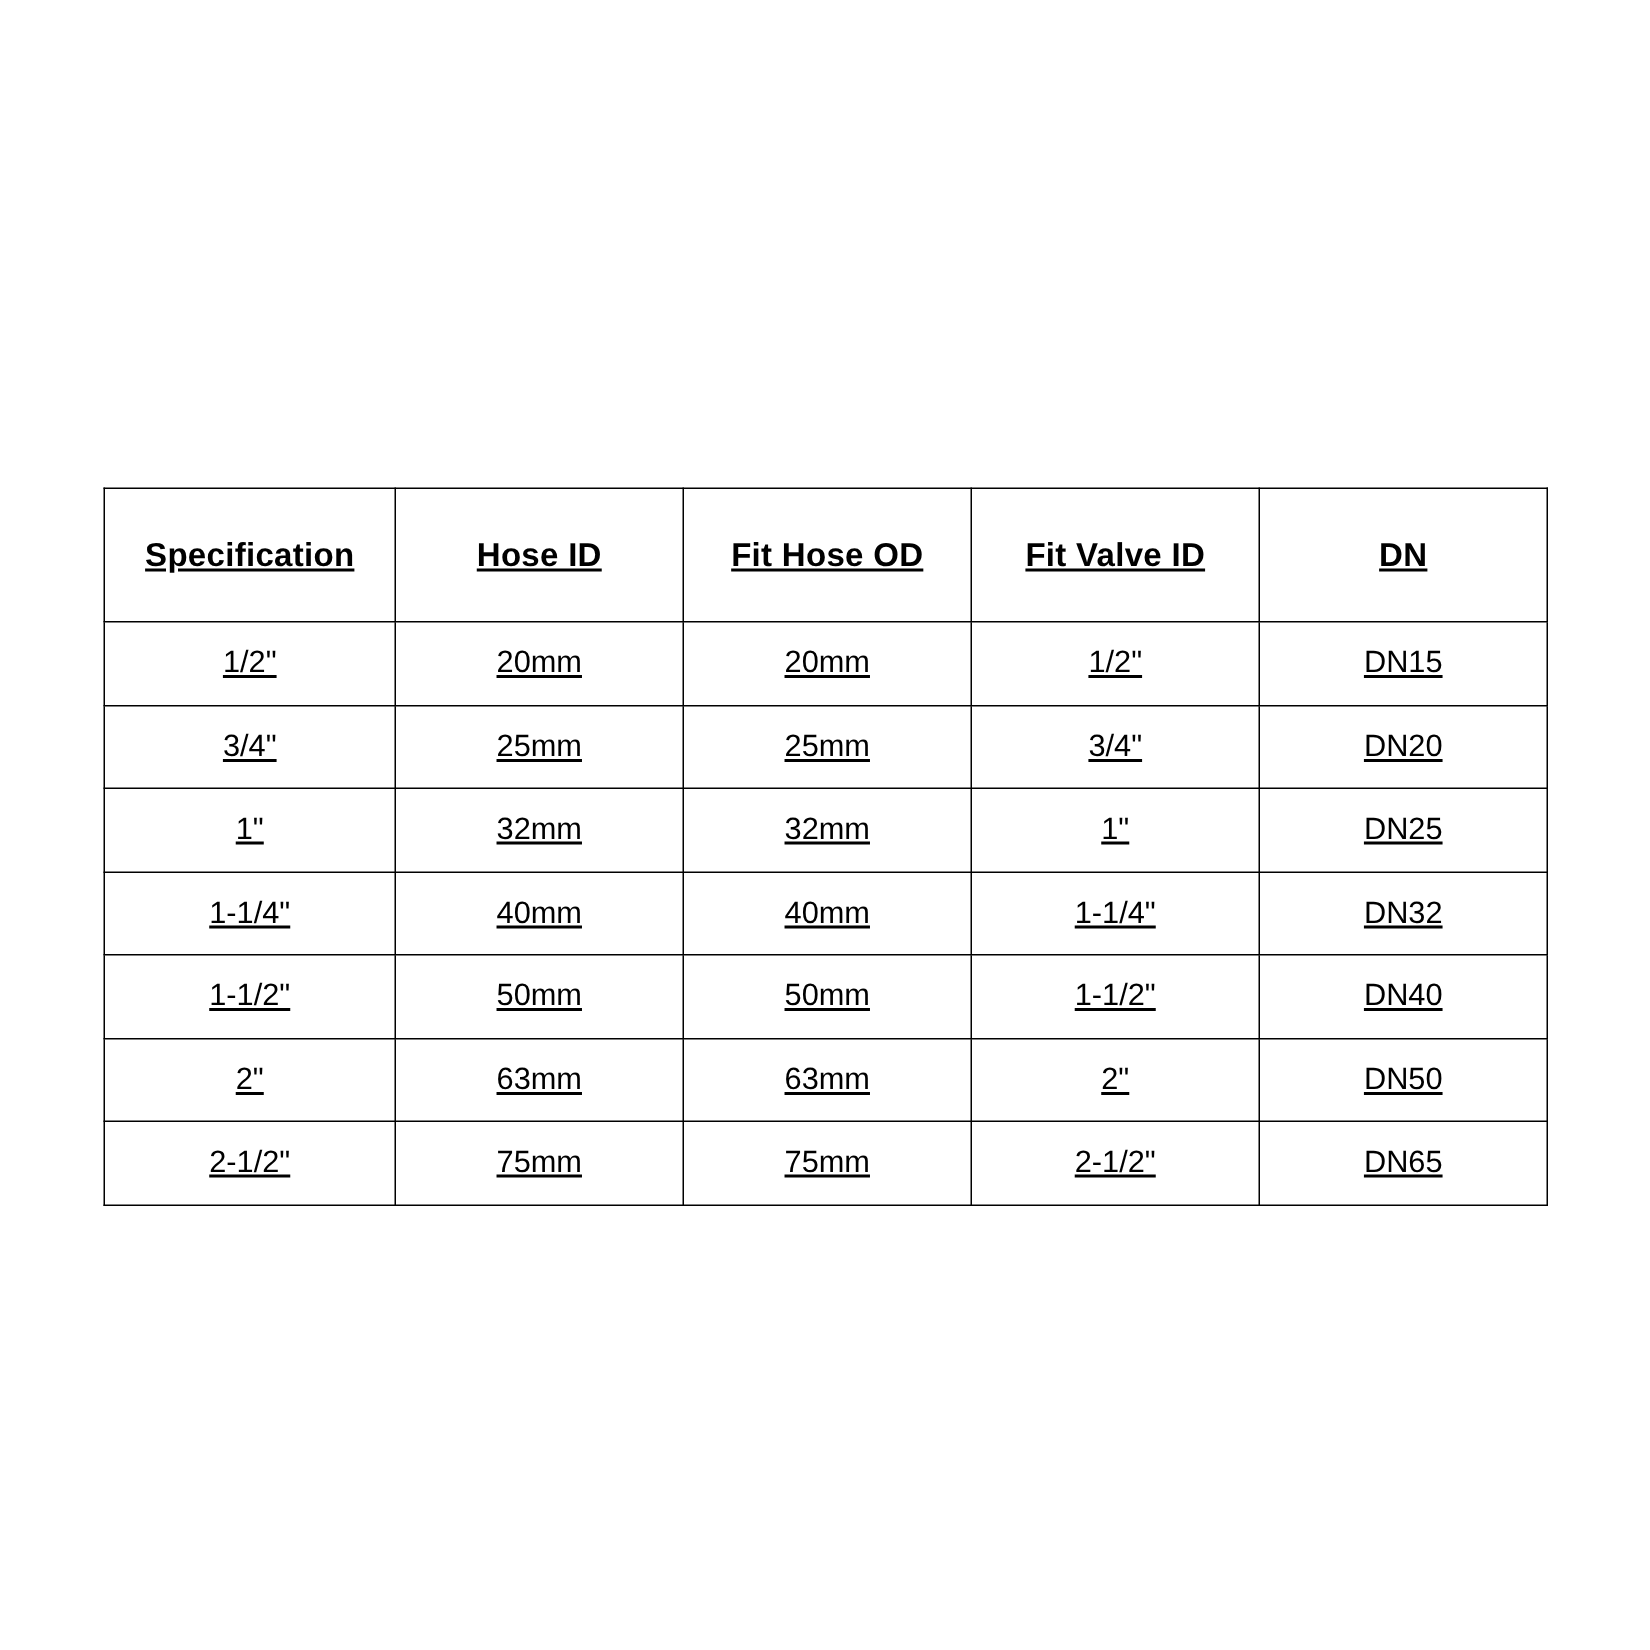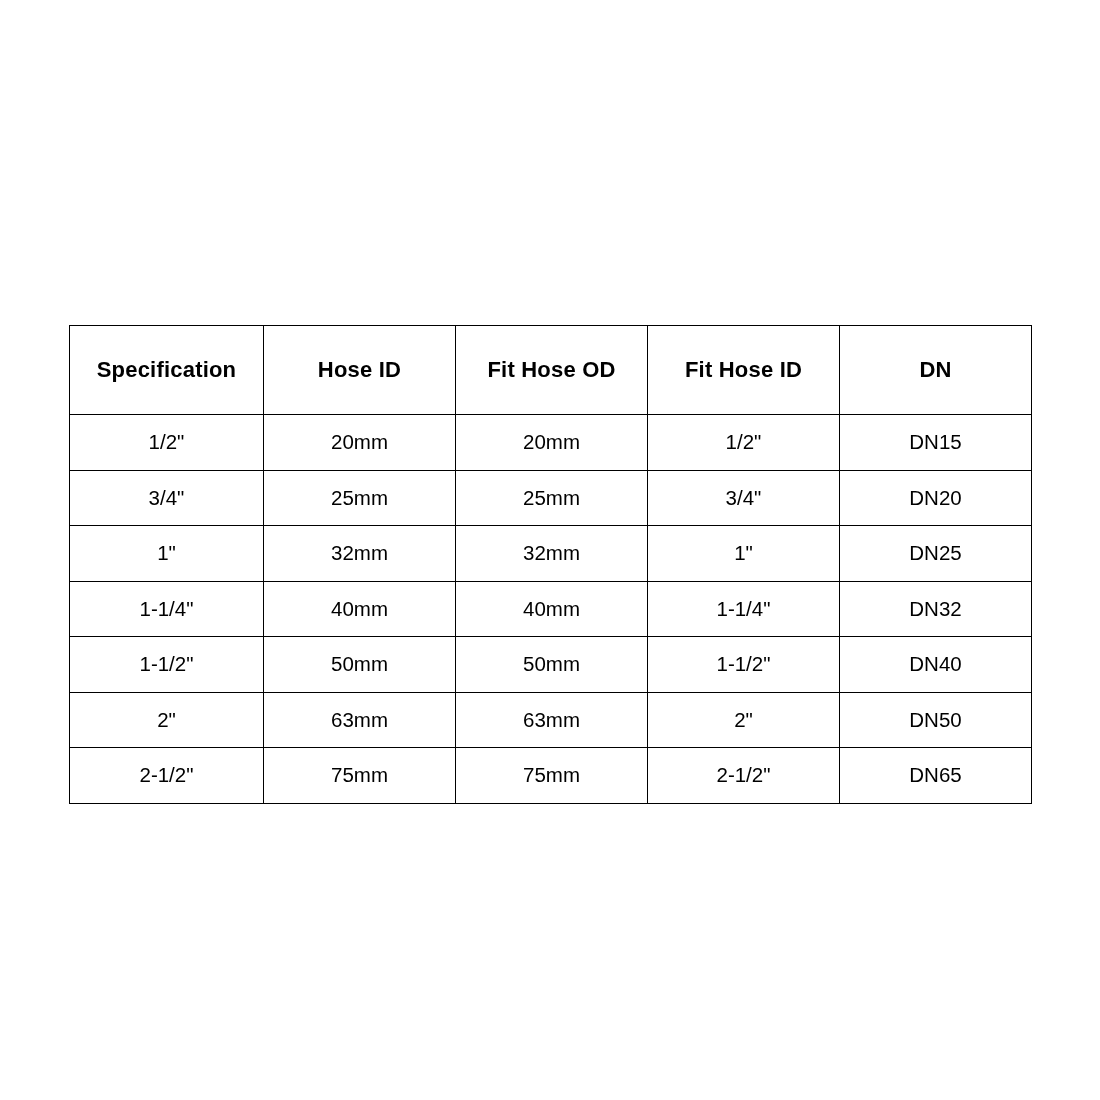--- a/index.html
+++ b/index.html
@@ -25,20 +25,21 @@
     border-collapse: collapse;
     width: 962px;
     table-layout: fixed;
   }
   table.spec-table th,
   table.spec-table td {
     border: 1.5px solid #000000;
     text-align: center;
     vertical-align: middle;
     color: #000000;
+    text-decoration: underline;
   }
   table.spec-table th {
     height: 86px;
     font-size: 22px;
     font-weight: bold;
     letter-spacing: 0.2px;
   }
   table.spec-table td {
     height: 52.5px;
     font-size: 20.5px;
@@ -61,21 +62,21 @@
         <col class="c1">
         <col class="c2">
         <col class="c3">
         <col class="c4">
     </colgroup>
     <thead>
       <tr>
         <th>Specification</th>
         <th>Hose ID</th>
         <th>Fit Hose OD</th>
-        <th>Fit Hose ID</th>
+        <th>Fit Valve ID</th>
         <th>DN</th>
       </tr>
     </thead>
     <tbody>
       <tr>
         <td>1/2"</td>
         <td>20mm</td>
         <td>20mm</td>
         <td>1/2"</td>
         <td>DN15</td>

